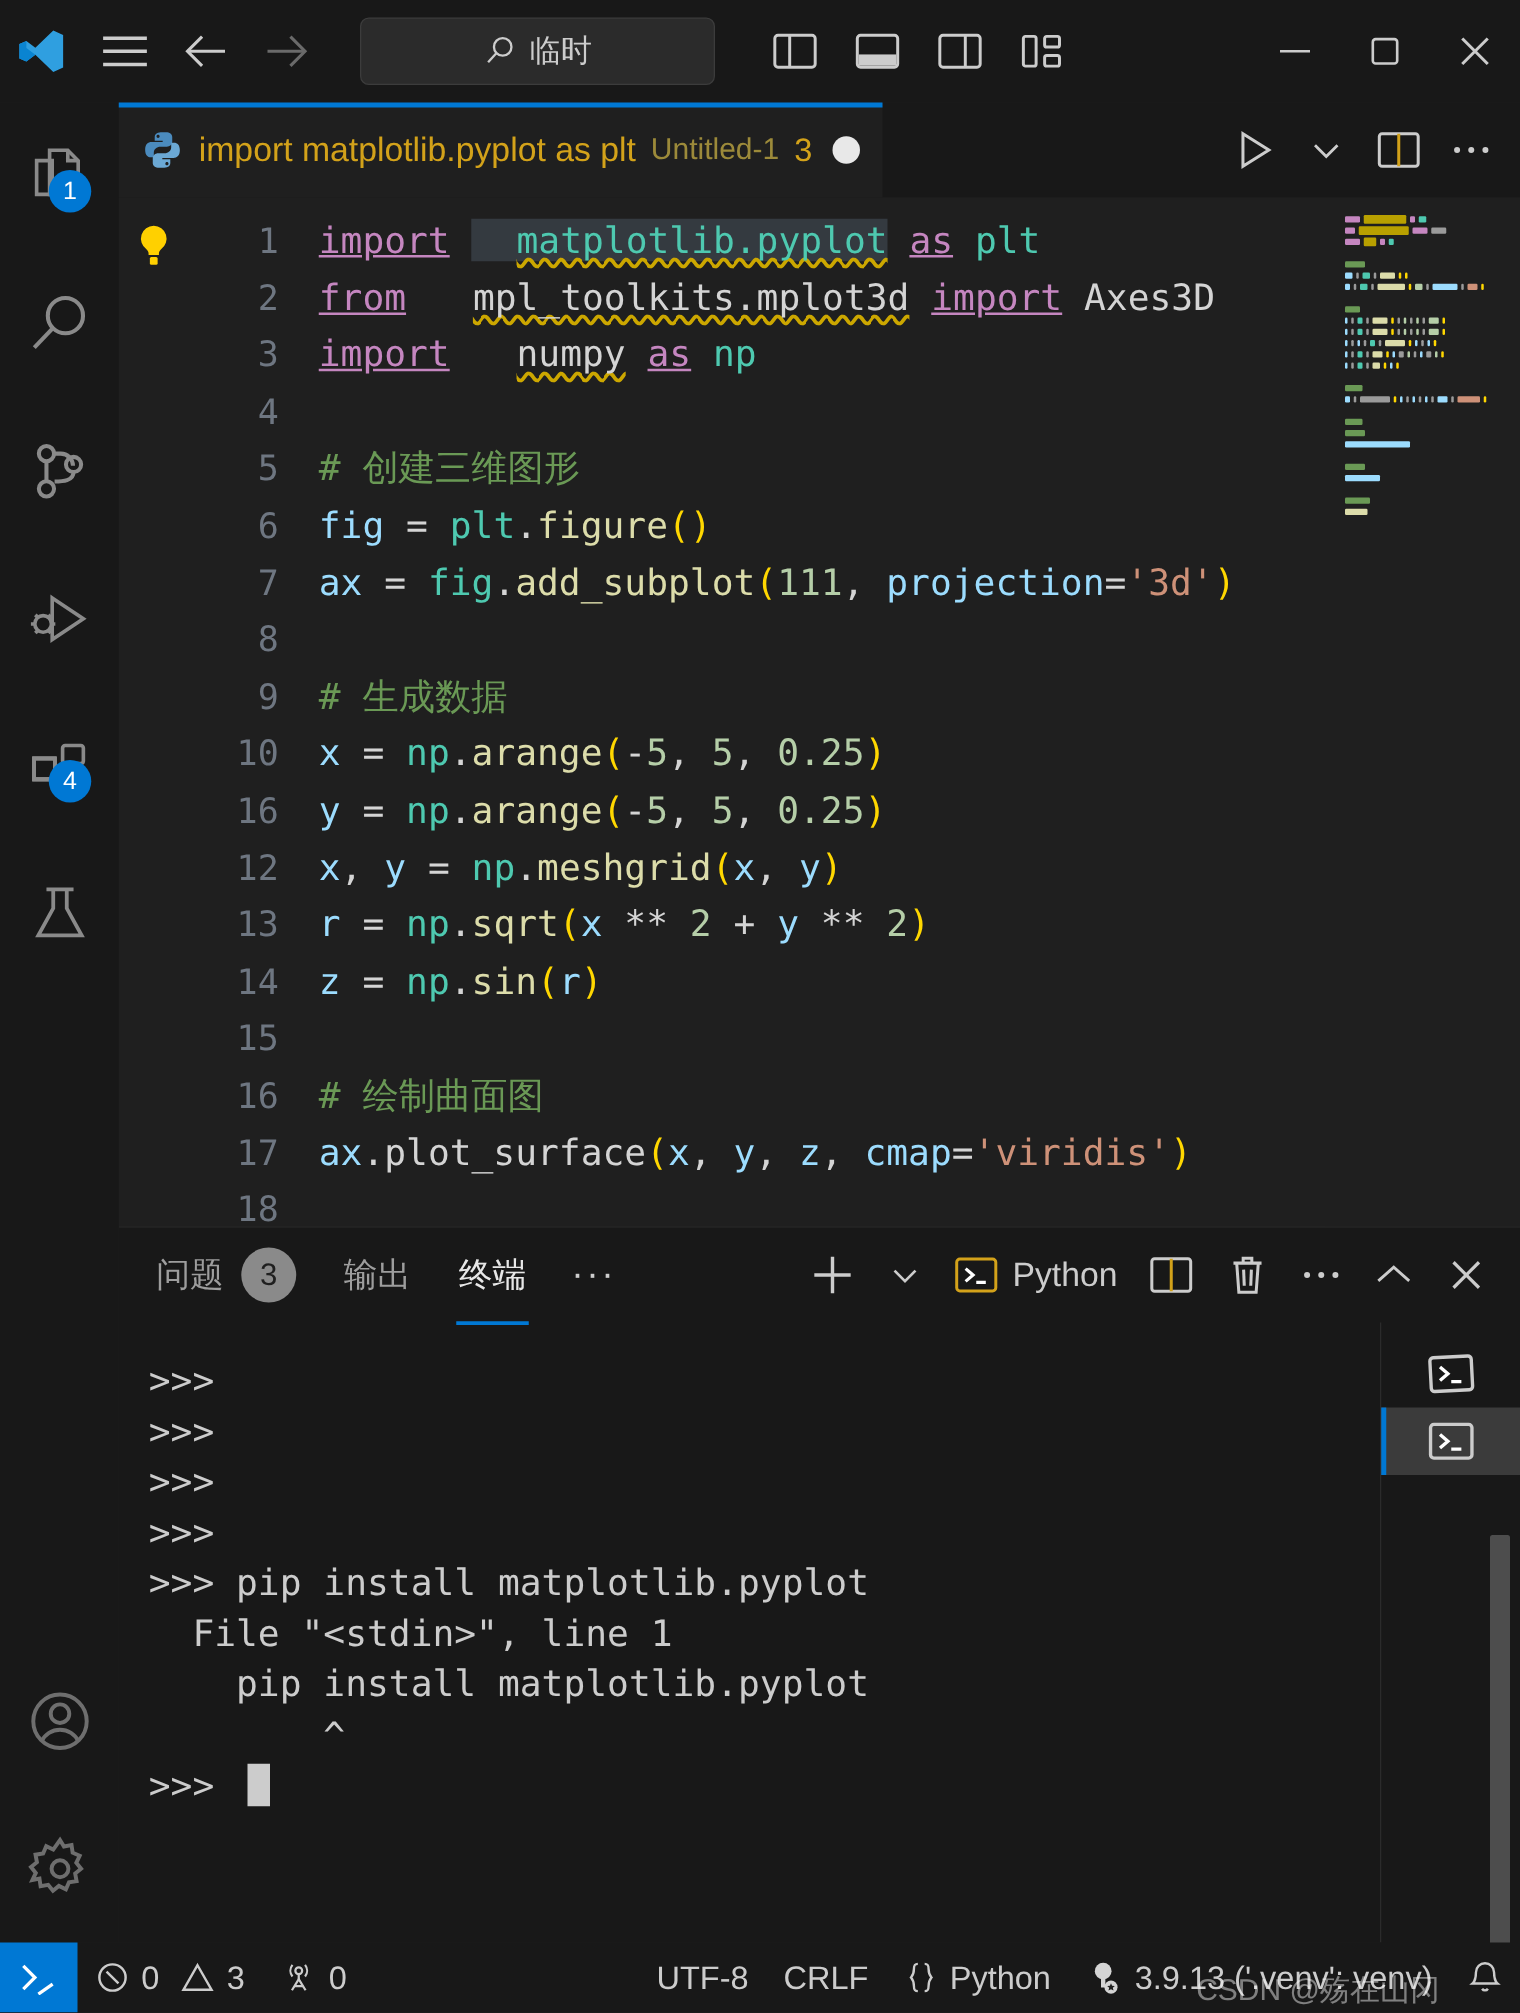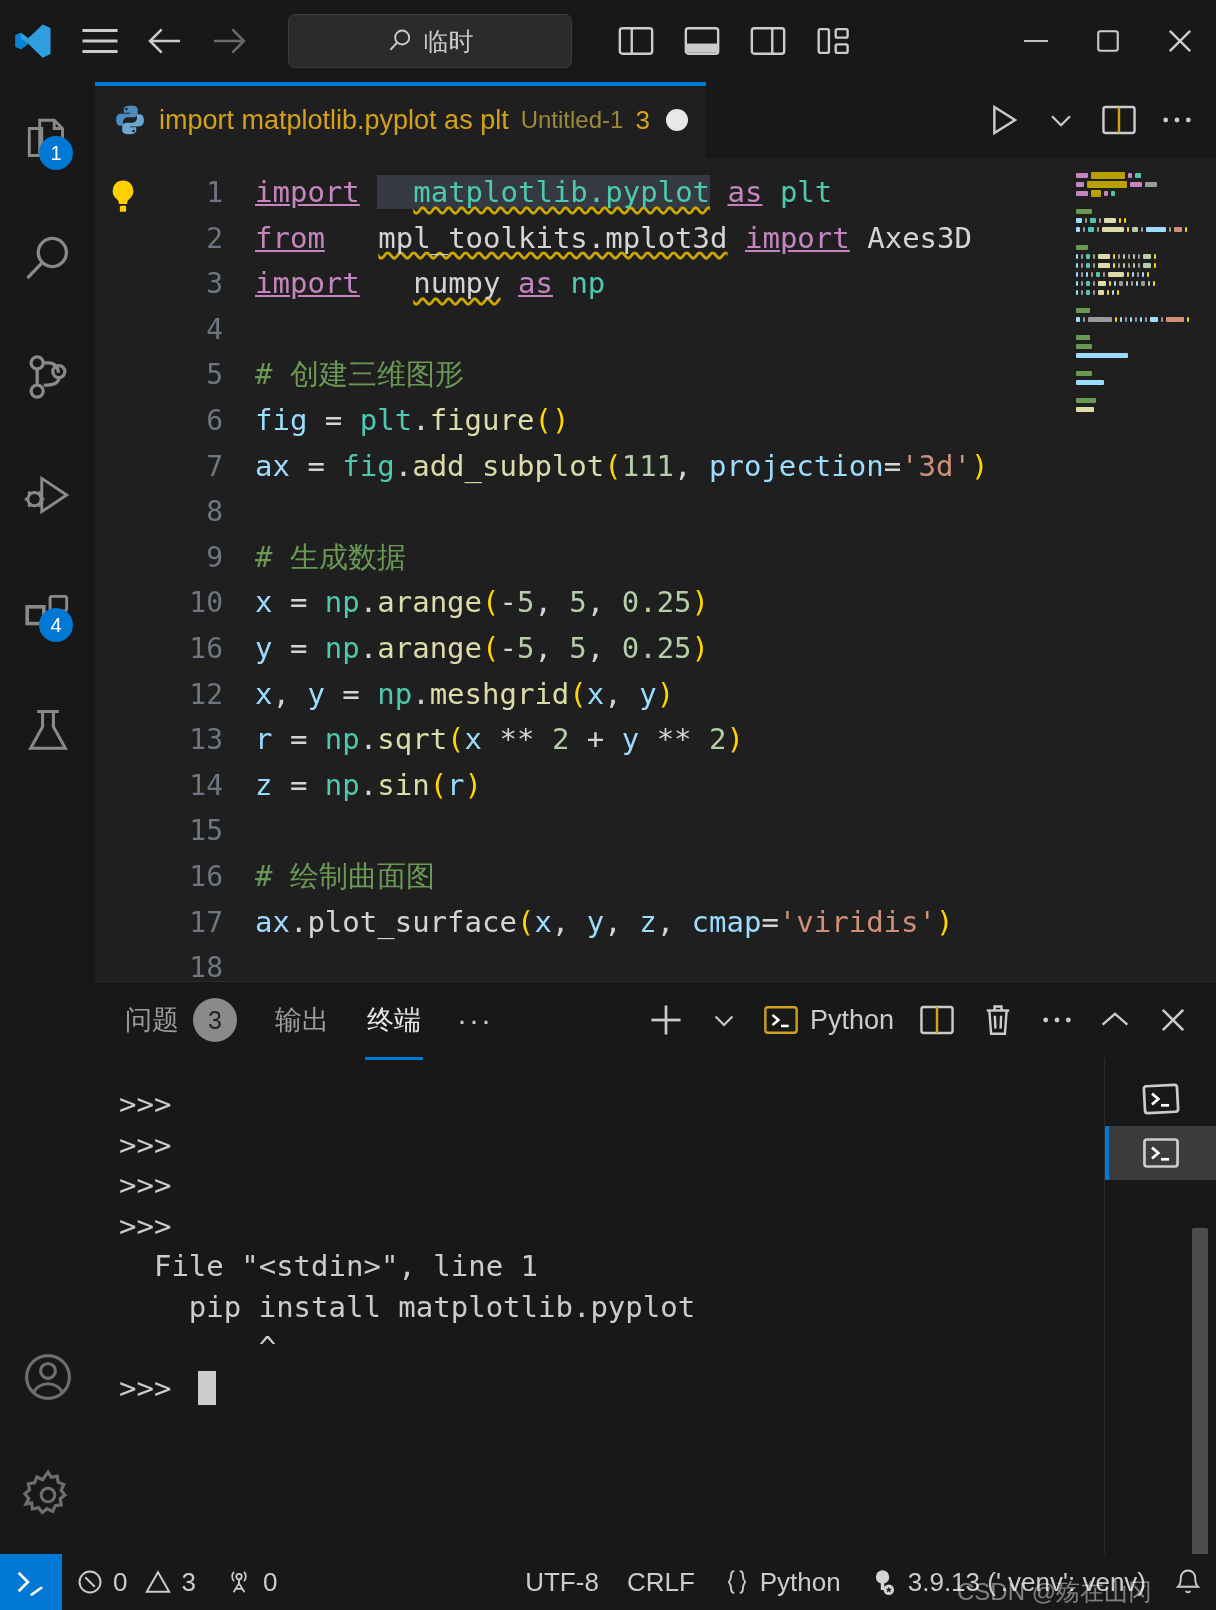--- a/index.html
+++ b/index.html
@@ -649,21 +649,21 @@
                   <g stroke="#cccccc" stroke-width="1.5">
                     <line x1="4" y1="4" x2="16" y2="16"></line>
                     <line x1="16" y1="4" x2="4" y2="16"></line>
                   </g>
                 </svg>
             </div>
           </div>
         </div>
 
         <div class="panelbody">
-          <div class="terminal"><div>&gt;&gt;&gt; </div><div>&gt;&gt;&gt; </div><div>&gt;&gt;&gt; </div><div>&gt;&gt;&gt; </div><div>  File "&lt;stdin&gt;", line 1</div><div>    pip install matplotlib.pyplot</div><div>        ^</div><div>&gt;&gt;&gt; <span class="cursorblock"></span></div></div>
+          <div class="terminal"><div>&gt;&gt;&gt; </div><div>&gt;&gt;&gt; </div><div>&gt;&gt;&gt; </div><div>&gt;&gt;&gt; </div><div>&gt;&gt;&gt; pip install matplotlib.pyplot</div><div>  File "&lt;stdin&gt;", line 1</div><div>    pip install matplotlib.pyplot</div><div>        ^</div><div>&gt;&gt;&gt; <span class="cursorblock"></span></div></div>
           <div class="term-scrollbar"></div>
           <div class="termtabs">
             <div class="ttab">
               <svg width="40" height="36" viewBox="0 0 22 20">
                   <rect x="1.8" y="2.5" width="18.4" height="15" rx="1.5" fill="none" stroke="#cccccc" stroke-width="1.5" transform="rotate(-3 11 10)"></rect>
                   <polyline points="6,7 9.5,10 6,13" fill="none" stroke="#ffffff" stroke-width="1.5"></polyline>
                   <line x1="11" y1="13.5" x2="15.5" y2="13.5" stroke="#ffffff" stroke-width="1.5"></line>
                 </svg>
             </div>
             <div class="ttab active">

